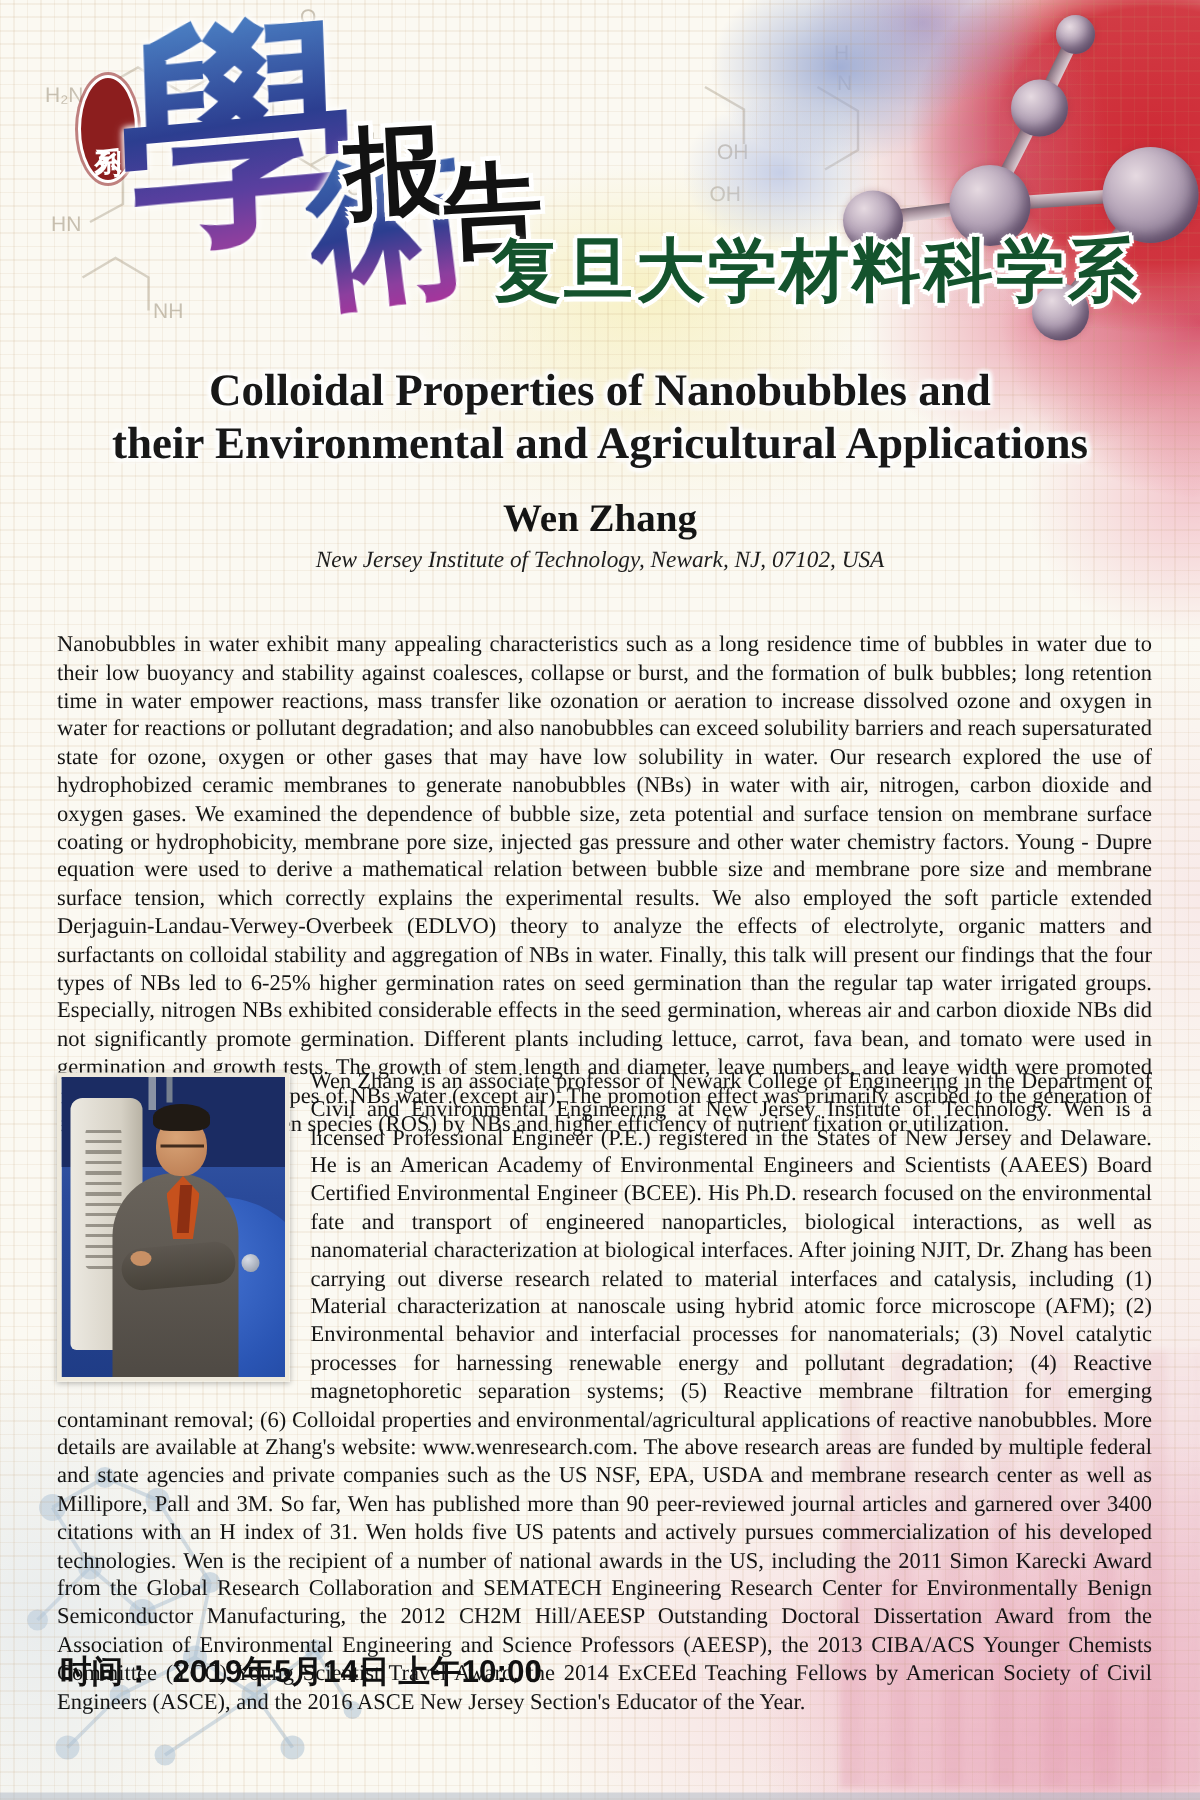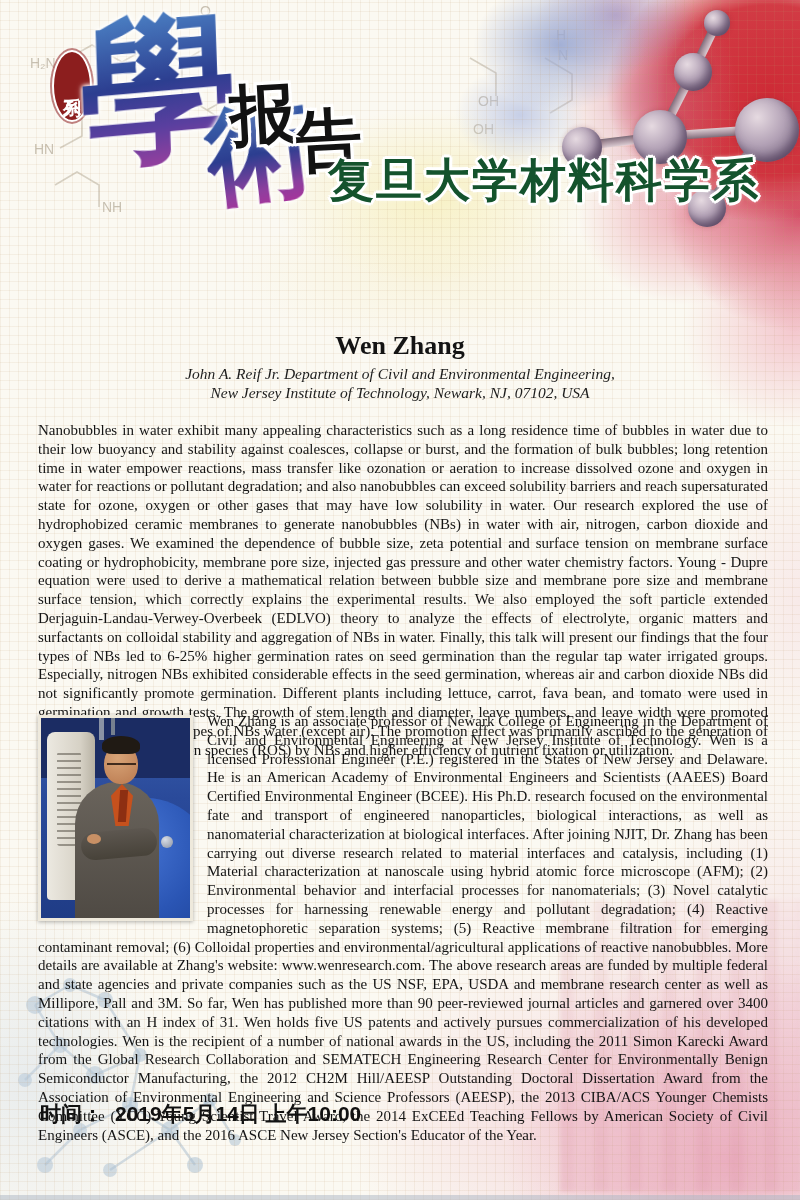--- a/index.html
+++ b/index.html
@@ -209,23 +209,26 @@
       <span>系列</span>
     </div>
     <div class="cal cal-main">學</div>
     <div class="cal cal-sub">術</div>
     <div class="report">
       <span class="bao">报</span>
       <span class="gao">告</span>
     </div>
     <div class="dept">复旦大学材料科学系</div>
 
+    <div class="title">
+      <div>Colloidal Properties of Nanobubbles and</div>
+      <div>their Environmental and Agricultural Applications</div>
+    </div>
     <div class="speaker">Wen Zhang</div>
     <div class="affil">
-      <div>John A. Reif Jr. Department of Civil and Environmental Engineering,</div>
       <div>New Jersey Institute of Technology, Newark, NJ, 07102, USA</div>
     </div>
 
     <p class="abstract">Nanobubbles in water exhibit many appealing characteristics such as a long residence time of bubbles in water due to their low buoyancy and stability against coalesces, collapse or burst, and the formation of bulk bubbles; long retention time in water empower reactions, mass transfer like ozonation or aeration to increase dissolved ozone and oxygen in water for reactions or pollutant degradation; and also nanobubbles can exceed solubility barriers and reach supersaturated state for ozone, oxygen or other gases that may have low solubility in water. Our research explored the use of hydrophobized ceramic membranes to generate nanobubbles (NBs) in water with air, nitrogen, carbon dioxide and oxygen gases. We examined the dependence of bubble size, zeta potential and surface tension on membrane surface coating or hydrophobicity, membrane pore size, injected gas pressure and other water chemistry factors. Young - Dupre equation were used to derive a mathematical relation between bubble size and membrane pore size and membrane surface tension, which correctly explains the experimental results. We also employed the soft particle extended Derjaguin-Landau-Verwey-Overbeek (EDLVO) theory to analyze the effects of electrolyte, organic matters and surfactants on colloidal stability and aggregation of NBs in water. Finally, this talk will present our findings that the four types of NBs led to 6-25% higher germination rates on seed germination than the regular tap water irrigated groups. Especially, nitrogen NBs exhibited considerable effects in the seed germination, whereas air and carbon dioxide NBs did not significantly promote germination. Different plants including lettuce, carrot, fava bean, and tomato were used in germination and growth tests. The growth of stem length and diameter, leave numbers, and leave width were promoted by irrigation with three types of NBs water (except air). The promotion effect was primarily ascribed to the generation of exogenous reactive oxygen species (ROS) by NBs and higher efficiency of nutrient fixation or utilization.</p>
 
     <div class="bio">
       <div class="photo">
         <div class="ph-dark"></div>
         <div class="ph-pipe1"></div>
         <div class="ph-pipe2"></div>

